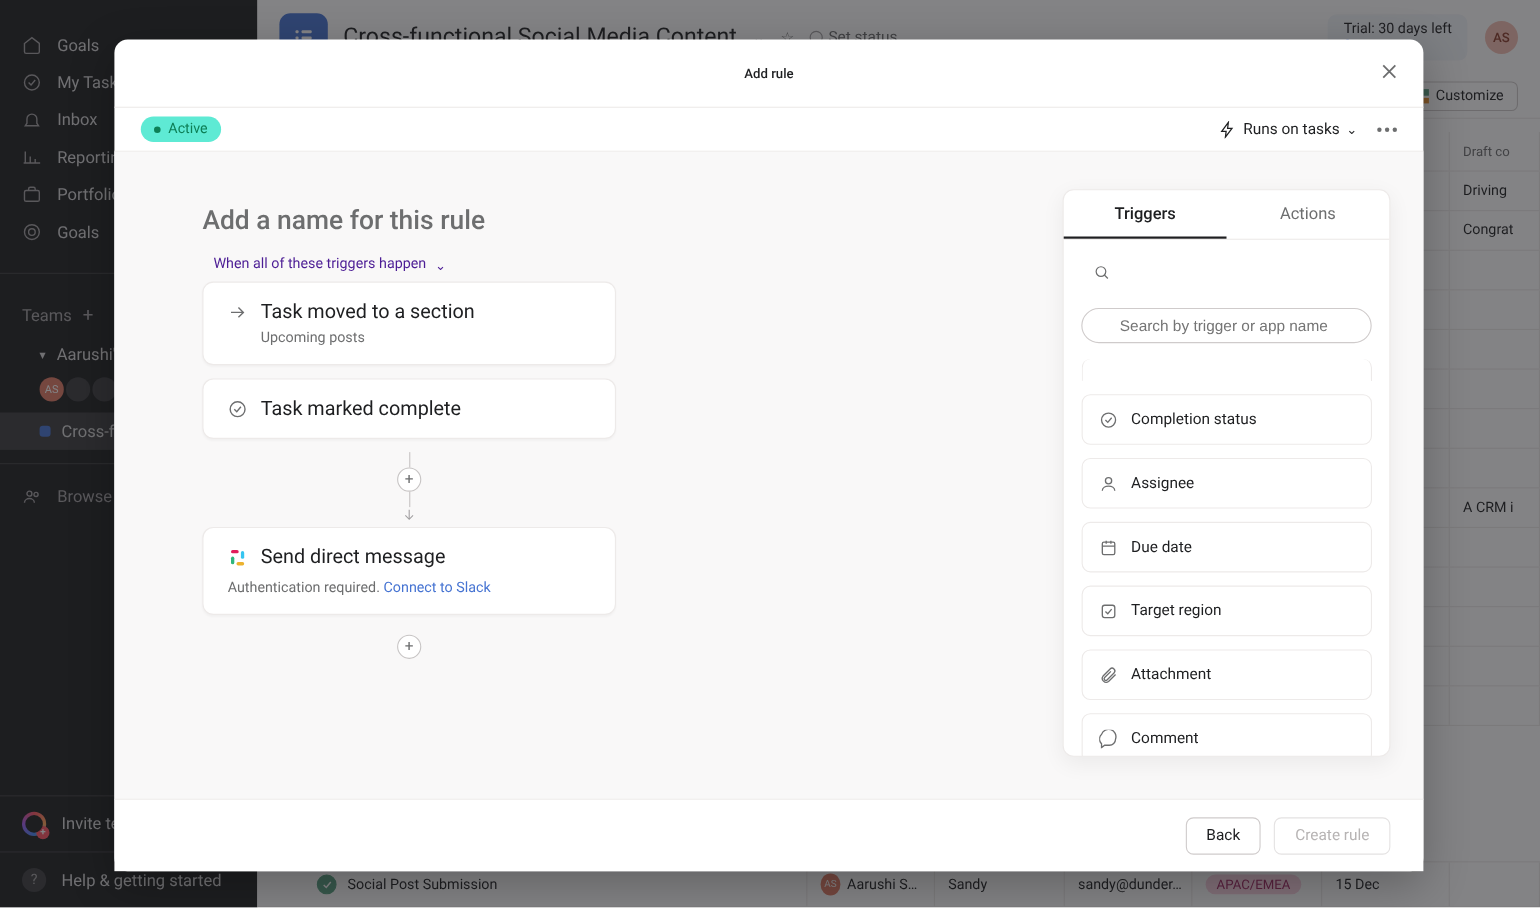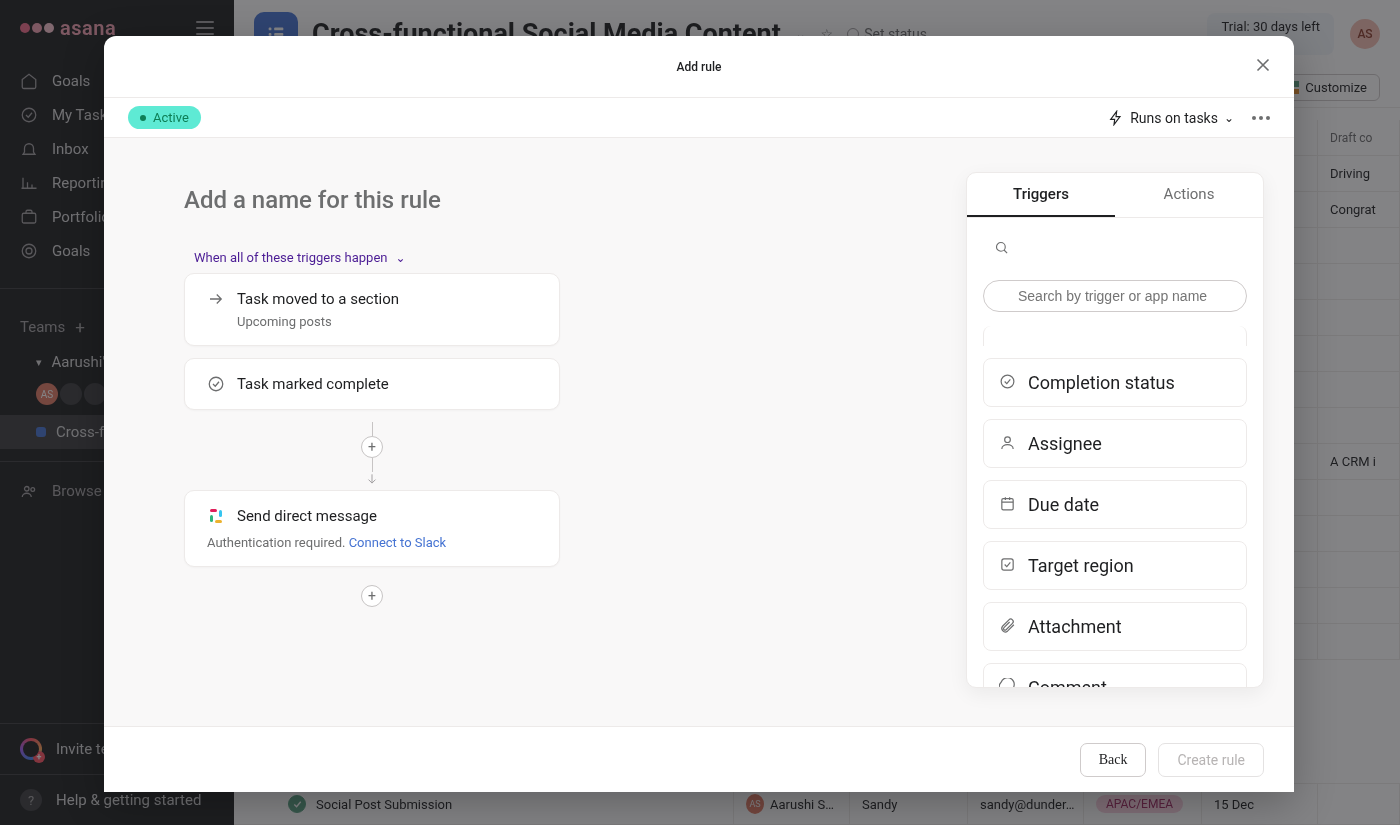--- a/index.html
+++ b/index.html
@@ -67,21 +67,21 @@
       left: 234px; top: 0; right: 0; height: 825px;
       background: #fff;
     }
     .topbar {
       display:flex;align-items:center;
       padding: 12px 20px;
       gap:14px;
     }
     .proj-icon{width:44px;height:44px;border-radius:10px;background:#4573d2;display:flex;align-items:center;justify-content:center;}
     .proj-icon svg{fill:#fff;}
-    .proj-title{font-size:27px;font-weight:700;}
+    .proj-title{font-size:21px;font-weight:400;}
     .muted{color:#6d6e6f;}
     .topbar-right{margin-left:auto;display:flex;align-items:center;gap:16px;}
     .trial-box{background:#f2f5fa;padding:6px 14px;border-radius:8px;text-align:left;font-size:13px;}
     .trial-box .l2{color:#4573d2;}
     .avatar-big{width:30px;height:30px;border-radius:50%;background:#f1bdb1;color:#8a3a2a;display:flex;align-items:center;justify-content:center;font-size:12px;font-weight:500;}
     .toolbar2{display:flex;justify-content:flex-end;padding:6px 20px;border-bottom:1px solid #edeae9;}
     .cust-btn{border:1px solid #cfcbcb;border-radius:6px;padding:5px 12px;font-size:13px;display:flex;align-items:center;gap:6px;}
     .bg-grid { position:absolute;top:120px;left:0;right:0;bottom:0;}
     .bg-row{display:flex;border-bottom:1px solid #edeae9;height:36px;align-items:center;font-size:13px;}
     .bg-cell{padding:0 12px;border-right:1px solid #edeae9;height:100%;display:flex;align-items:center;white-space:nowrap;overflow:hidden;text-overflow:ellipsis;}
@@ -124,28 +124,28 @@
     .runs{display:flex;align-items:center;gap:6px;font-size:14px;}
     .dots3{display:flex;gap:3px;}
     .dots3 span{width:4px;height:4px;border-radius:50%;background:#6d6e6f;}
 
     .modal-body{
       flex:1;display:flex;background:#f9f8f8;overflow:hidden;
     }
     .canvas{
       flex:1;padding:48px 80px 24px 80px;overflow:auto;
     }
-    .rule-title{font-size:24px;font-weight:500;color:#6d6e6f;margin-bottom:36px;}
+    .rule-title{font-size:24px;font-weight:500;color:#6d6e6f;margin-bottom:19px;}
     .when-line{display:flex;align-items:center;gap:8px;color:#4c1d95;font-size:13px;margin-bottom:8px;margin-left:10px;}
     .card{
       background:#fff;border:1px solid #edeae9;border-radius:10px;
       padding:16px 22px;width:376px;margin-bottom:12px;
       box-shadow:0 1px 2px rgba(0,0,0,.03);
     }
-    .card .row1{display:flex;align-items:center;gap:12px;font-size:15px;}
+    .card .row1{display:flex;align-items:center;gap:12px;font-size:18px;}
     .card .row2{color:#6d6e6f;font-size:13px;margin-top:6px;margin-left:30px;}
     .card .auth{color:#6d6e6f;font-size:13px;margin-top:10px;}
     .card .auth a{color:#4573d2;text-decoration:none;}
     .ic-box{width:18px;height:18px;display:flex;align-items:center;justify-content:center;color:#6d6e6f;flex-shrink:0;}
     .connector{width:376px;display:flex;flex-direction:column;align-items:center;}
     .line-v{width:1px;height:14px;background:#c7c4c4;}
     .plus-btn{width:22px;height:22px;border-radius:50%;border:1px solid #c7c4c4;background:#fff;display:flex;align-items:center;justify-content:center;font-size:14px;color:#6d6e6f;}
     .arrow-down{color:#a2a0a2;}
     .slack-ico{width:18px;height:18px;position:relative;}
     .slack-ico span{position:absolute;border-radius:2px;}
@@ -165,55 +165,40 @@
     .panel-tabs{display:flex;border-bottom:1px solid #edeae9;}
     .panel-tab{flex:1;text-align:center;padding:12px 0;font-size:15px;color:#6d6e6f;cursor:pointer;}
     .panel-tab.active{color:#1e1f21;font-weight:500;border-bottom:2px solid #1e1f21;}
     .panel-search{padding:14px 16px 4px 16px;}
     .search-input{width:100%;border:1px solid #cfcbcb;border-radius:18px;padding:7px 12px 7px 34px;font-size:14px;color:#6d6e6f;outline:none;background:#fff;margin-top:48px;}
     .search-wrap{position:relative;}
     .search-wrap .si{position:absolute;left:11px;top:8px;color:#6d6e6f;}
     .panel-list{padding:10px 16px 0 16px;overflow:auto;flex:1;}
     .opt{
       border:1px solid #edeae9;border-radius:8px;padding:13px 14px;margin-bottom:12px;
-      display:flex;gap:12px;font-size:18px;cursor:pointer;
+      display:flex;align-items:center;gap:12px;font-size:14px;cursor:pointer;
     }
     .opt .oi{width:18px;height:18px;color:#6d6e6f;display:flex;align-items:center;justify-content:center;}
     .section-h{font-size:14px;font-weight:500;margin:8px 0 12px 2px;}
     .opt.partial{height:20px;padding:0;border-top:none;border-left:1px solid #edeae9;border-right:1px solid #edeae9;border-bottom:none;border-radius:8px 8px 0 0;}
 
     .modal-ftr{
       height:66px;border-top:1px solid #edeae9;display:flex;align-items:center;justify-content:flex-end;
       gap:12px;padding:0 30px;background:#fff;
     }
     .btn{padding:8px 18px;border-radius:7px;font-size:14px;cursor:pointer;}
-    .btn-back{border:1px solid #cfcbcb;background:#fff;font-family:Liberation Serif, serif;}
+    .btn-back{border:1px solid #cfcbcb;background:#fff;}
     .btn-create{border:1px solid #e4e2e2;background:#fff;color:#b7b4b4;}
 
     svg { display:block; }
   </style>
 </head>
 <body>
 
 <div class="sidebar">
-  <div class="brand">
-    <div class="brand-logo">
-      <div class="brand-dots">
-          <span></span>
-          <span></span>
-          <span></span>
-        </div>
-      <span>asana</span>
-    </div>
-    <div class="hamburger">
-        <span></span>
-        <span></span>
-        <span></span>
-      </div>
-  </div>
   <div class="nav">
     <div class="nav-item">
       <span class="ico">
           <svg width="18" height="18" viewBox="0 0 24 24" fill="none" stroke="currentColor" stroke-width="1.7">
             <path d="M3 10l9-7 9 7v10a2 2 0 0 1-2 2H5a2 2 0 0 1-2-2V10z"></path>
           </svg>
         </span>
       <span>Goals</span>
     </div>
     <div class="nav-item">

